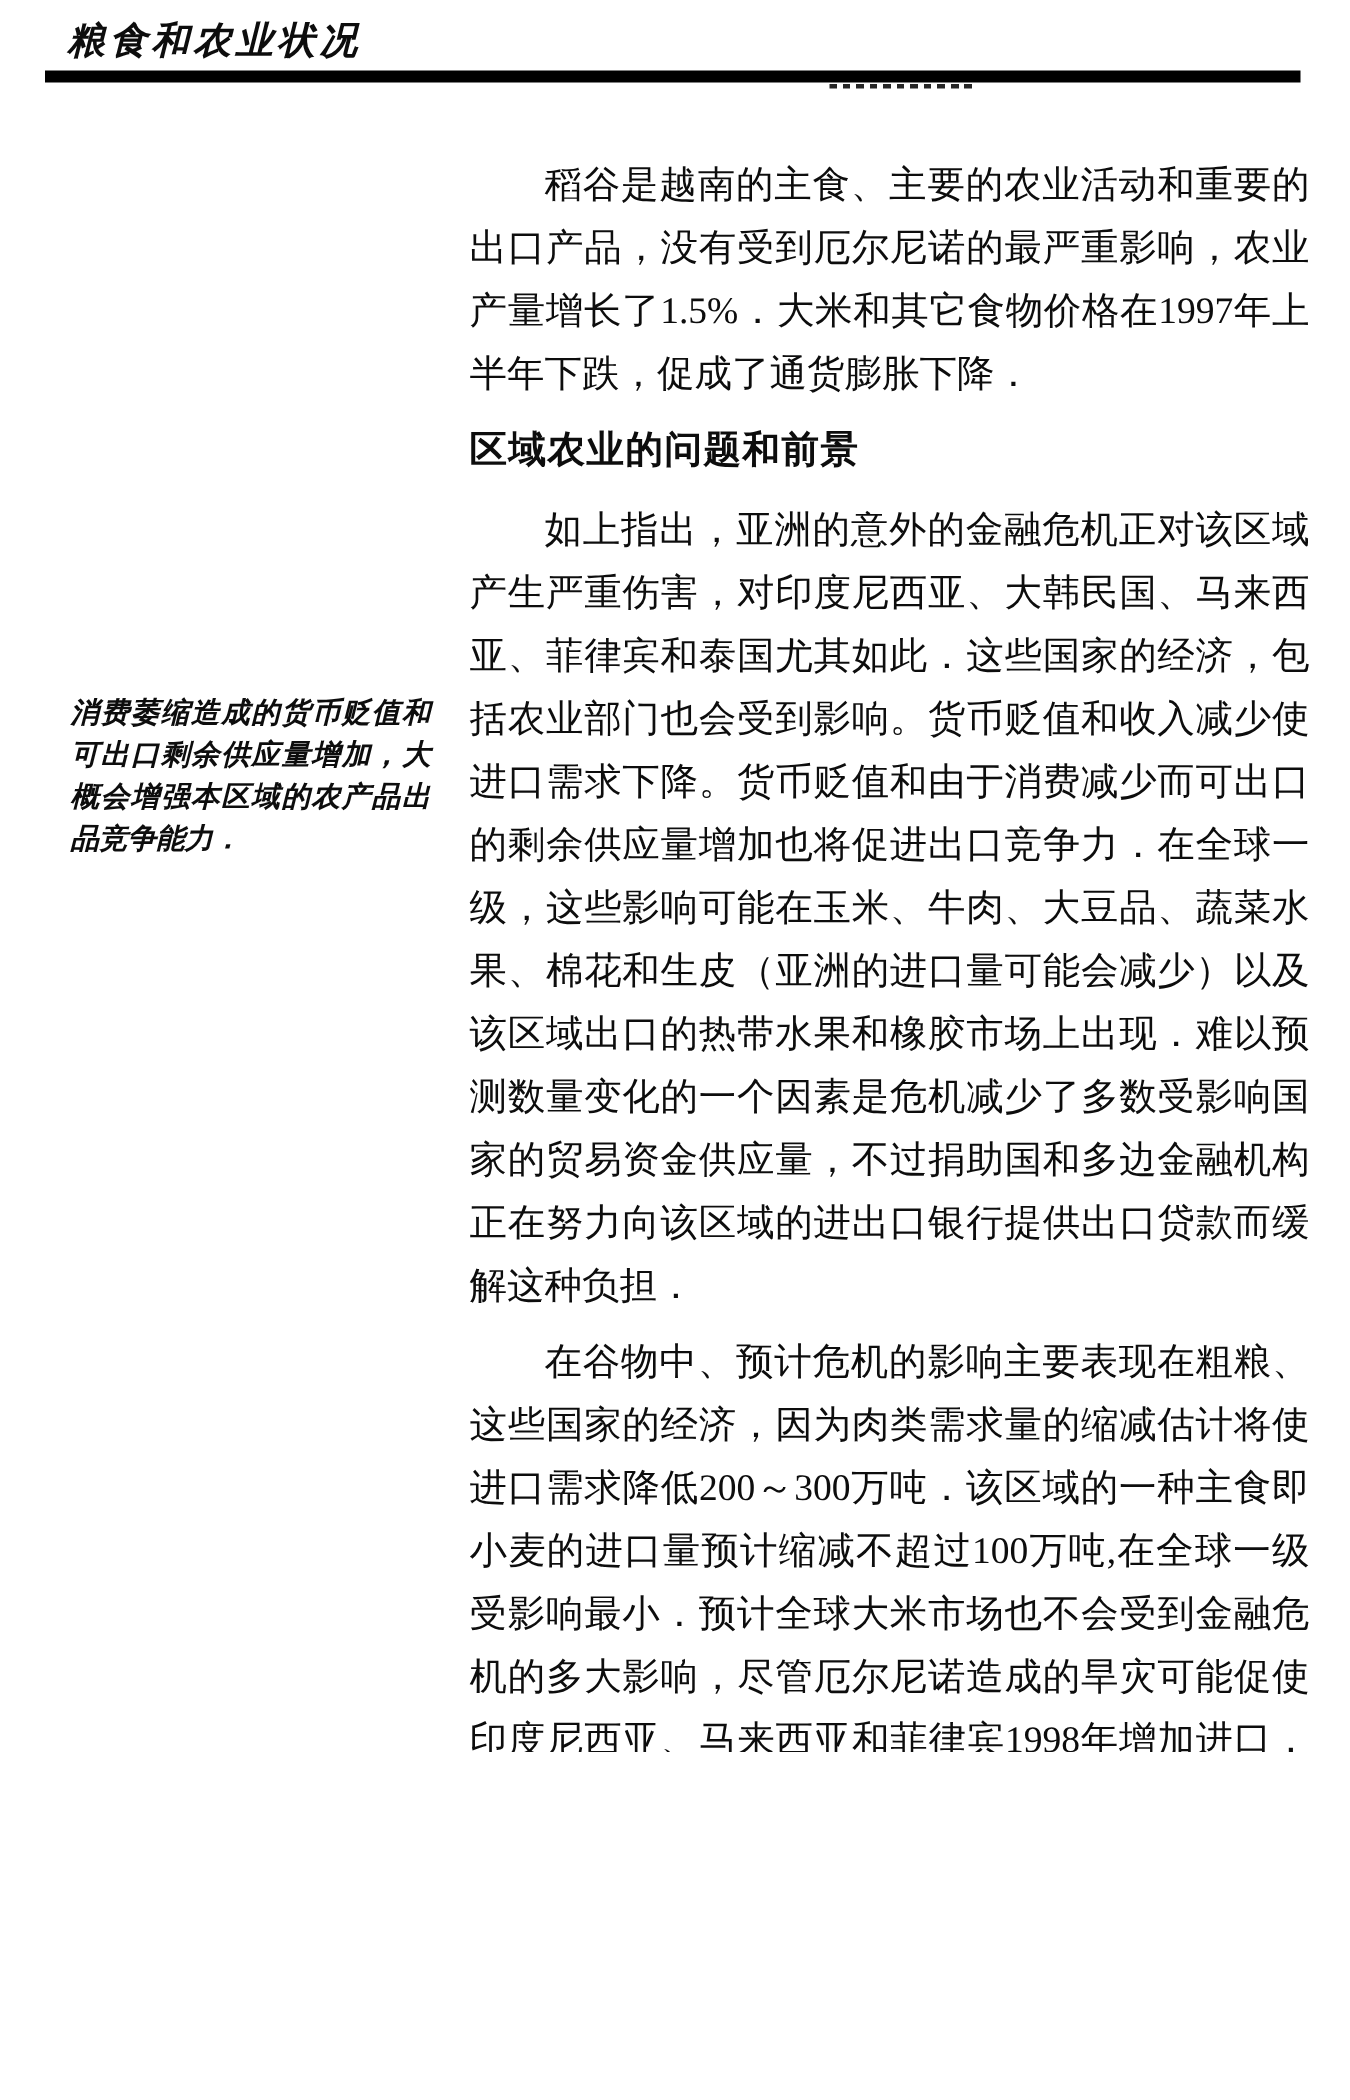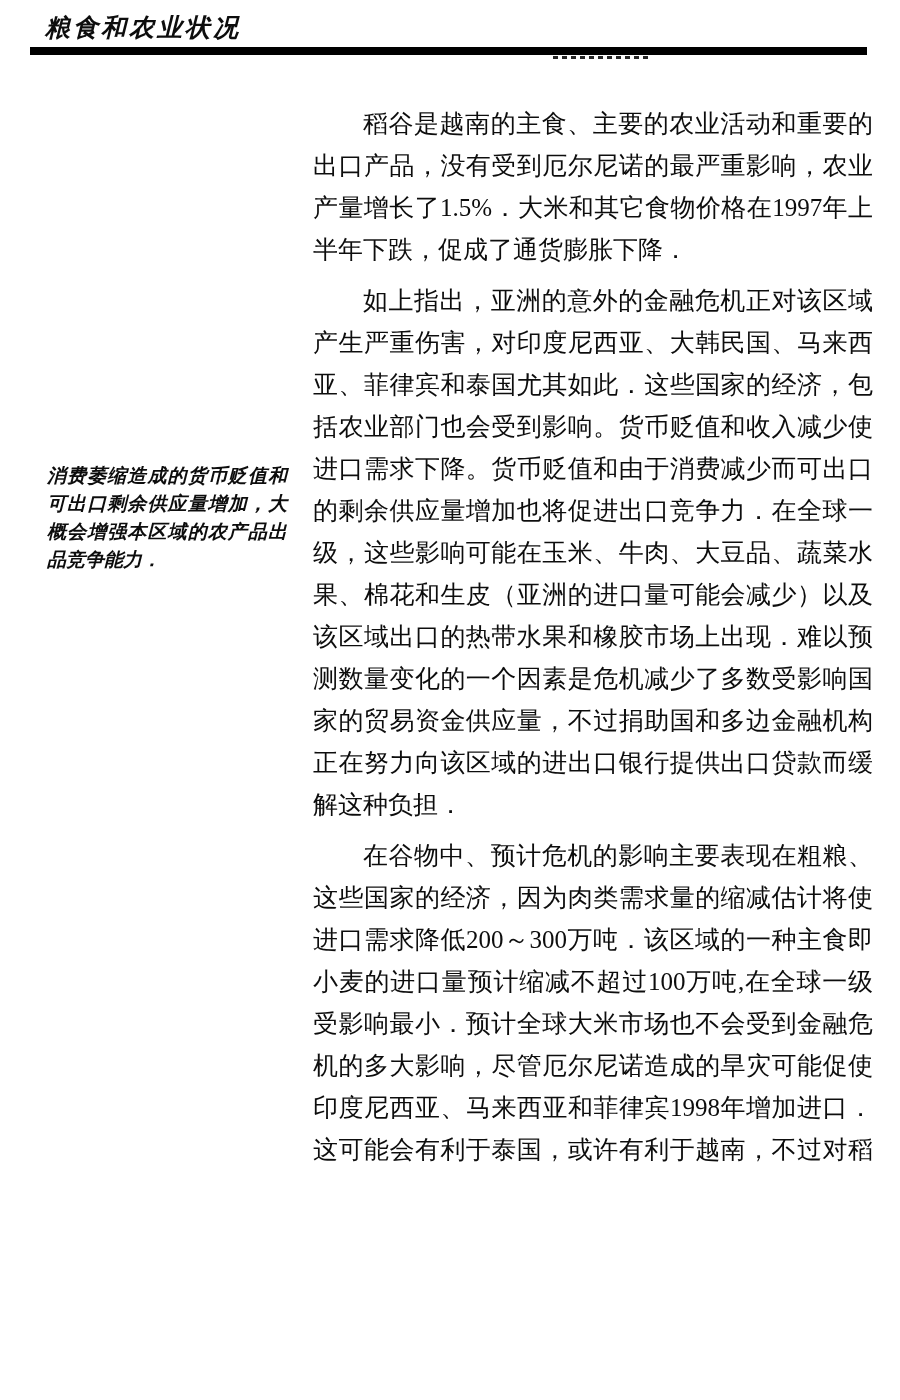--- a/index.html
+++ b/index.html
@@ -103,20 +103,21 @@
   <div class="header-rule"></div>
 
   <div class="header-rule-artifact"></div>
 
   <div class="margin-note">消费萎缩造成的货币贬值和可出口剩余供应量增加，大概会增强本区域的农产品出品竞争能力．</div>
 
   <div class="main-col">
 
     <p class="body-para">稻谷是越南的主食、主要的农业活动和重要的出口产品，没有受到厄尔尼诺的最严重影响，农业产量增长了1.5%．大米和其它食物价格在1997年上半年下跌，促成了通货膨胀下降．</p>
 
+    <h2 class="section-heading">区域农业的问题和前景</h2>
 
     <p class="body-para">如上指出，亚洲的意外的金融危机正对该区域产生严重伤害，对印度尼西亚、大韩民国、马来西亚、菲律宾和泰国尤其如此．这些国家的经济，包括农业部门也会受到影响。货币贬值和收入减少使进口需求下降。货币贬值和由于消费减少而可出口的剩余供应量增加也将促进出口竞争力．在全球一级，这些影响可能在玉米、牛肉、大豆品、蔬菜水果、棉花和生皮（亚洲的进口量可能会减少）以及该区域出口的热带水果和橡胶市场上出现．难以预测数量变化的一个因素是危机减少了多数受影响国家的贸易资金供应量，不过捐助国和多边金融机构正在努力向该区域的进出口银行提供出口贷款而缓解这种负担．</p>
 
     <p class="body-para">在谷物中、预计危机的影响主要表现在粗粮、这些国家的经济，因为肉类需求量的缩减估计将使进口需求降低200～300万吨．该区域的一种主食即小麦的进口量预计缩减不超过100万吨,在全球一级受影响最小．预计全球大米市场也不会受到金融危机的多大影响，尽管厄尔尼诺造成的旱灾可能促使印度尼西亚、马来西亚和菲律宾1998年增加进口．这可能会有利于泰国，或许有利于越南，不过对稻米美元价格的压力可能会因泰国铢贬值而缓解．木薯及其产品的出口不太可能大幅度增加，因为恶劣天气使可出口的剩余量减少．</p>
 
   </div>
 
   <div class="page-number">152</div>
 
 </div>

